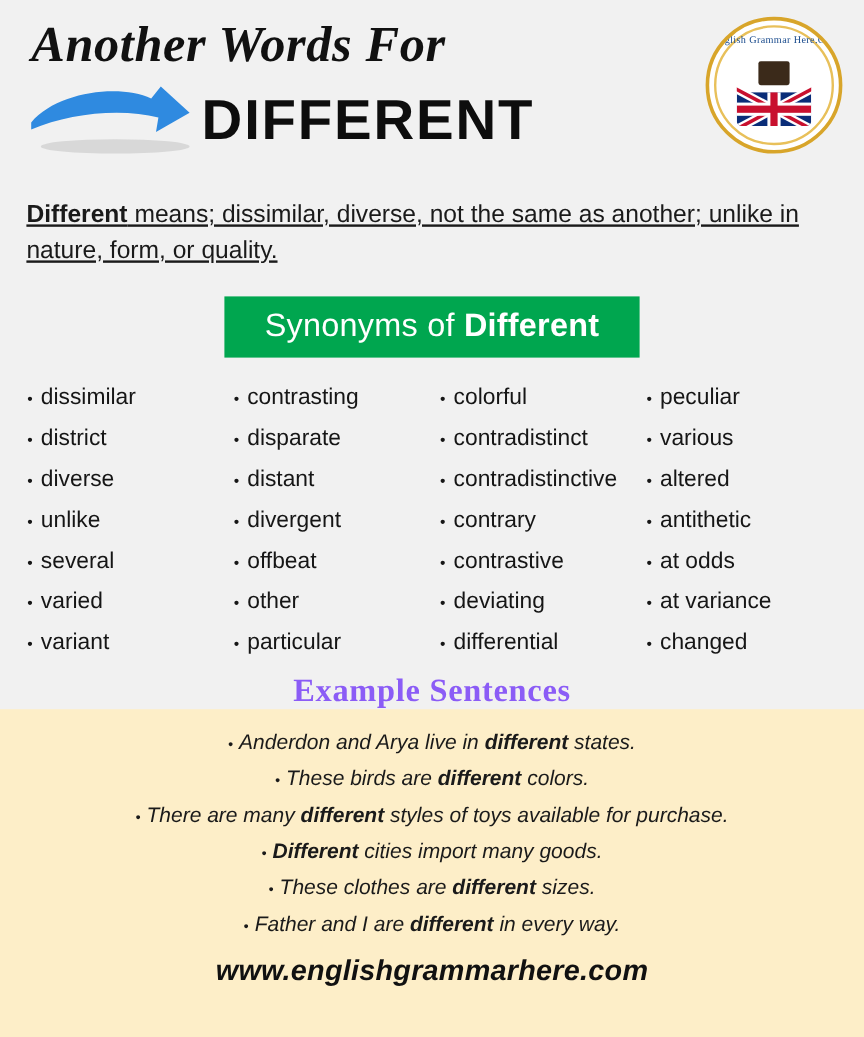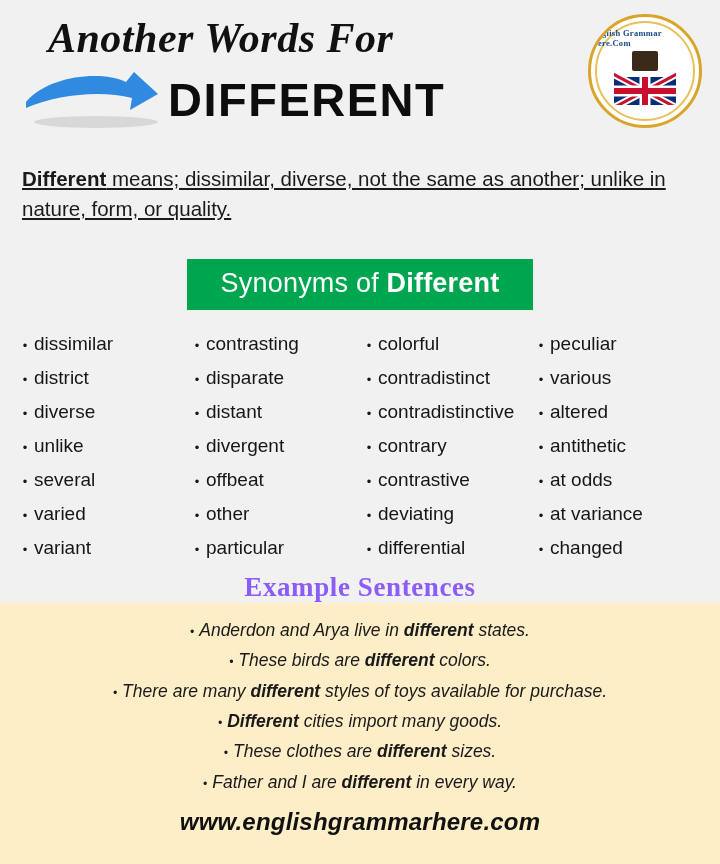--- a/index.html
+++ b/index.html
@@ -30,21 +30,21 @@
     height: 160px;
     box-sizing: border-box;
   }
   .title-line1 {
     font-family: "Liberation Serif", serif;
     font-weight: bold;
     font-style: italic;
     font-size: 42px;
     color: #111111;
     letter-spacing: 0.5px;
-    margin-left: 30px;
+    margin-left: 8px;
     line-height: 1.15;
   }
   .title-row2 {
     display: flex;
     align-items: center;
     margin-top: 6px;
   }
   .arrow-wrap {
     width: 150px;
     height: 62px;
@@ -80,24 +80,24 @@
     position: absolute;
     inset: 4px;
     border-radius: 50%;
     border: 2px solid #e8c05a;
   }
   .badge-text {
     position: absolute;
     top: 11px;
     left: 0;
     width: 100%;
-    text-align: left;
+    text-align: right;
     font-family: "Liberation Serif", serif;
     font-size: 8.5px;
-    font-weight: bold;
+    font-weight: normal;
     color: #184a8c;
     letter-spacing: 0.3px;
   }
   .badge-inner {
     position: absolute;
     left: 50%;
     top: 30px;
     transform: translateX(-50%);
     width: 62px;
     height: 58px;
@@ -183,21 +183,21 @@
     color: #1a1a1a;
     font-family: "Liberation Sans", sans-serif;
     text-decoration: underline;
   }
   .definition b { font-weight: bold; }
 
   
   .syn-banner-wrap {
     display: flex;
     justify-content: center;
-    margin-top: 36px;
+    margin-top: 24px;
   }
   .syn-banner {
     background: #00a64f;
     color: #ffffff;
     padding: 9px 34px 11px 34px;
     font-size: 27px;
     font-family: "Liberation Sans", sans-serif;
     letter-spacing: 0.2px;
   }
   .syn-banner b { font-weight: bold; }

